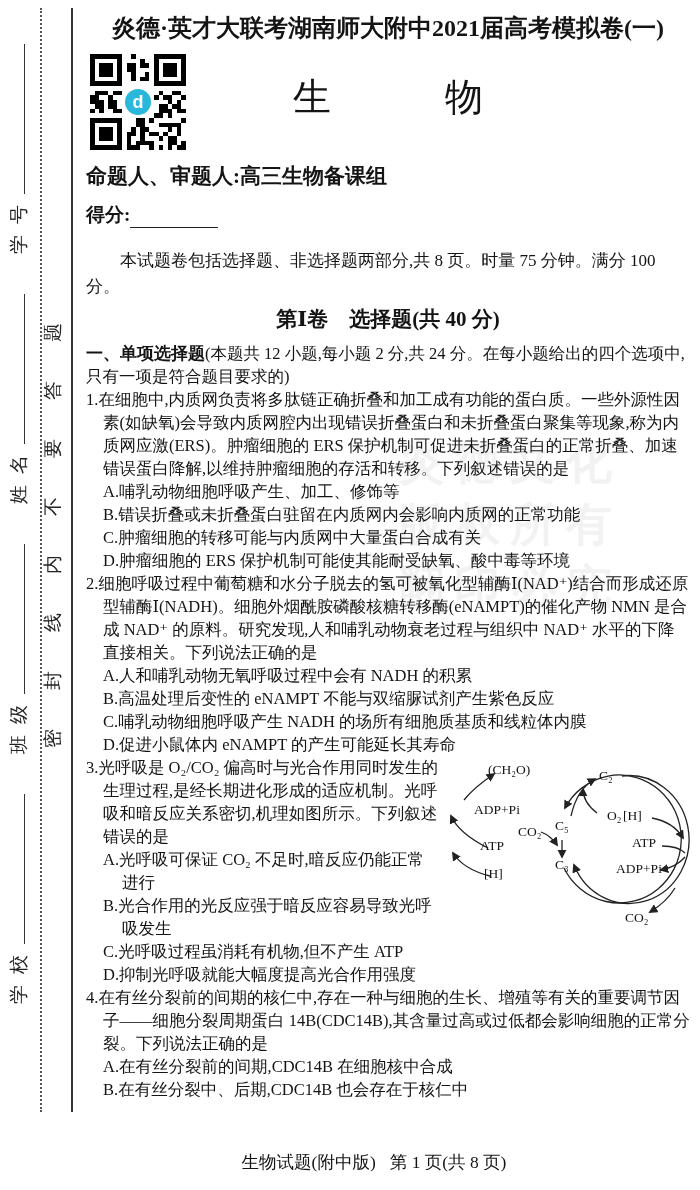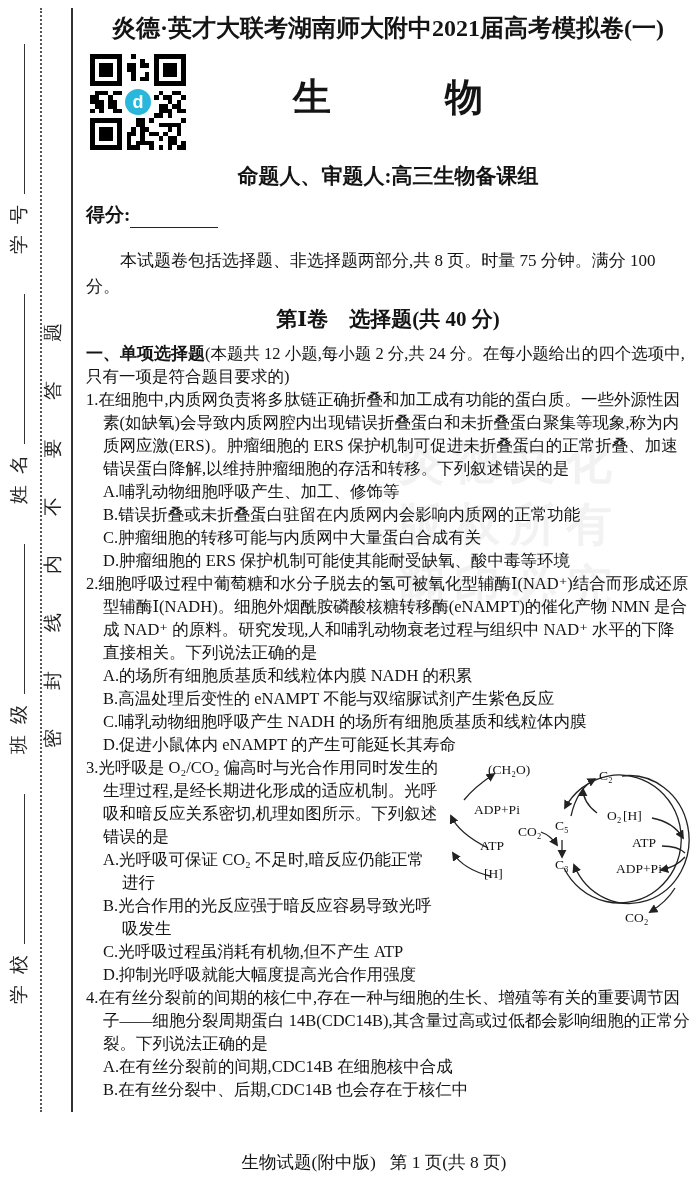--- a/index.html
+++ b/index.html
@@ -15,22 +15,22 @@
   .fields-col{left:5px;top:1004px;font-size:19px;color:#222;}
   .field-label{letter-spacing:11px;}
   .blank{display:inline-block;width:150px;height:19px;border-bottom:1.5px solid #333;margin-right:40px;}
   .seal-col{left:40px;top:748px;font-size:19px;letter-spacing:39px;color:#222;}
   
   .watermark{position:absolute;left:398px;top:432px;z-index:0;pointer-events:none;
     font-size:46px;font-weight:bold;color:rgba(40,40,40,0.06);letter-spacing:10px;line-height:62px;}
   
   .content{position:absolute;left:86px;top:0;width:604px;z-index:1;}
   .exam-title{margin-top:12px;font-size:24px;font-weight:bold;text-align:center;white-space:nowrap;}
-  .subject-title{margin-top:28px;font-size:38px;font-weight:bold;text-align:center;line-height:50px;}
-  .setters{margin-top:40px;font-size:21px;font-weight:bold;text-align:center;line-height:28px;}
+  .subject-title{margin-top:28px;font-size:38px;font-weight:normal;text-align:center;line-height:50px;}
+  .setters{margin-top:40px;font-size:21px;font-weight:bold;line-height:28px;}
   .score-row{margin-top:12px;text-align:left;font-size:19px;font-weight:bold;padding-right:8px;line-height:26px;}
   .score-blank{display:inline-block;width:88px;height:20px;border-bottom:1.5px solid #222;vertical-align:bottom;}
   .intro{margin-top:20px;font-size:17px;line-height:26px;text-indent:2em;}
   .section-title{margin-top:4px;font-size:21px;font-weight:bold;text-align:center;line-height:30px;}
   .part-head{margin-top:8px;font-size:16.5px;line-height:23px;}
   .part-head .ph-bold{font-weight:bold;font-size:17px;}
   .q{font-size:16.5px;line-height:23px;}
   .stem{padding-left:17px;text-indent:-17px;}
   .opt{padding-left:36px;text-indent:-19px;}
   .q4{clear:both;}
@@ -219,21 +219,21 @@
     <div class="opt">A.哺乳动物细胞呼吸产生、加工、修饰等</div>
     <div class="opt">B.错误折叠或未折叠蛋白驻留在内质网内会影响内质网的正常功能</div>
     <div class="opt">C.肿瘤细胞的转移可能与内质网中大量蛋白合成有关</div>
     <div class="opt">D.肿瘤细胞的 ERS 保护机制可能使其能耐受缺氧、酸中毒等环境</div>
   </div>
 
   <div class="q">
     <div class="stem">
       <span>2.</span><span>细胞呼吸过程中葡萄糖和水分子脱去的氢可被氧化型辅酶Ⅰ(NAD⁺)结合而形成还原型辅酶Ⅰ(NADH)。细胞外烟酰胺磷酸核糖转移酶(eNAMPT)的催化产物 NMN 是合成 NAD⁺ 的原料。研究发现,人和哺乳动物衰老过程与组织中 NAD⁺ 水平的下降直接相关。下列说法正确的是</span>
     </div>
-    <div class="opt">A.的场所有细胞质基质和线粒体内膜 NADH 的积累</div>
+    <div class="opt">A.人和哺乳动物无氧呼吸过程中会有 NADH 的积累</div>
     <div class="opt">B.高温处理后变性的 eNAMPT 不能与双缩脲试剂产生紫色反应</div>
     <div class="opt">C.哺乳动物细胞呼吸产生 NADH 的场所有细胞质基质和线粒体内膜</div>
     <div class="opt">D.促进小鼠体内 eNAMPT 的产生可能延长其寿命</div>
   </div>
 
   <div class="q">
     <div class="diagram">
       <svg class="dsvg" viewBox="0 0 246 186">
         <defs>
           <marker id="ah" viewBox="0 0 10 10" refX="8" refY="5" markerWidth="7" markerHeight="7" orient="auto">

